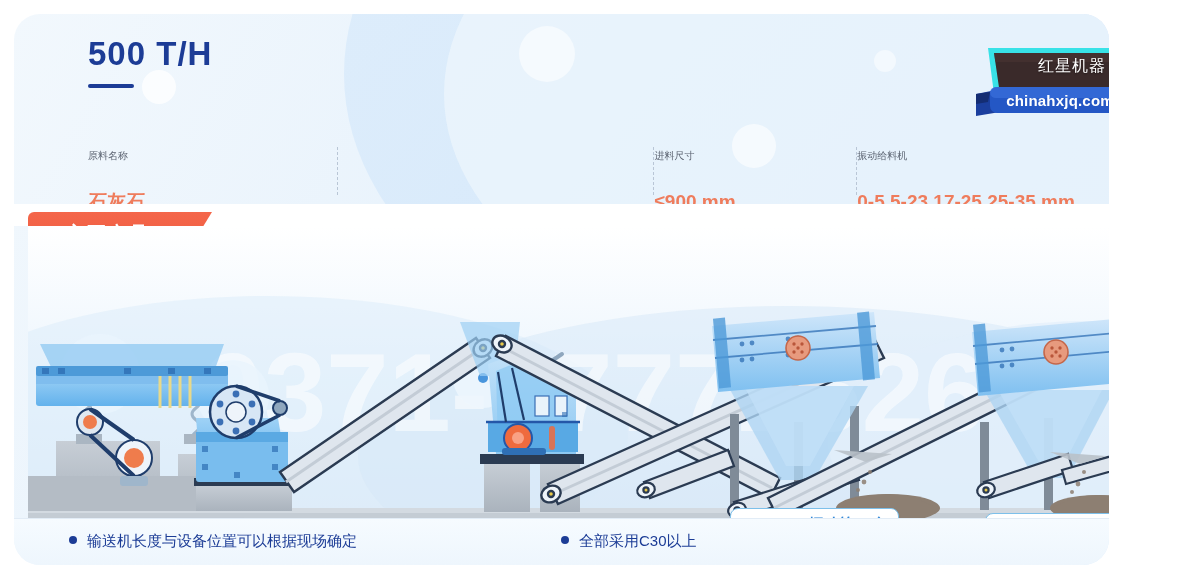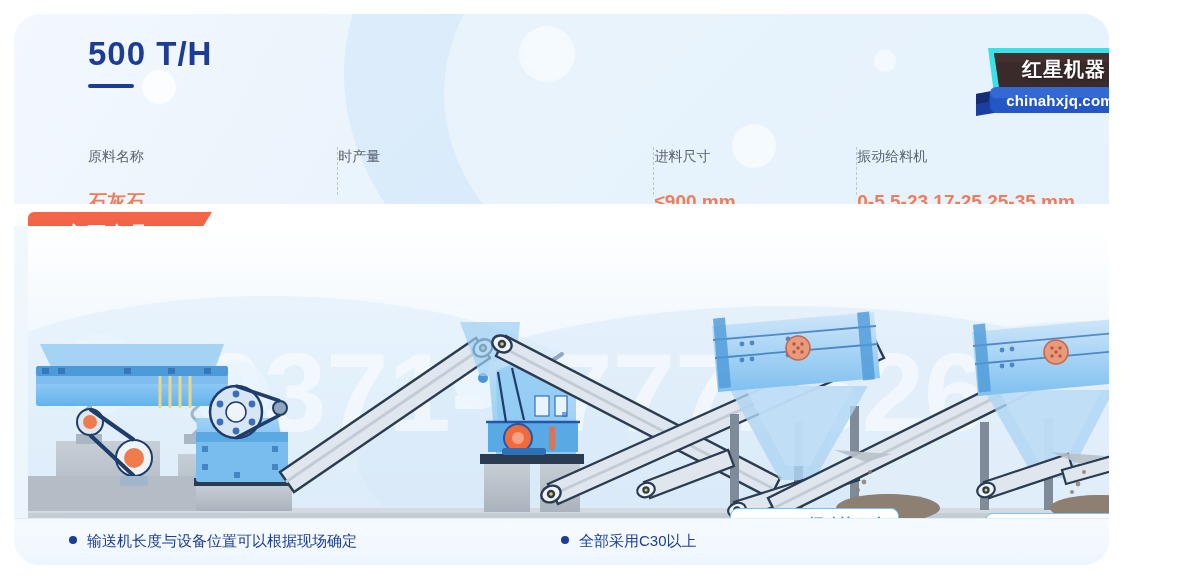--- a/index.html
+++ b/index.html
@@ -33,37 +33,37 @@
   }
 
   .title-wrap{position:absolute;left:74px;top:20px;}
   .t1{font-size:33px;font-weight:bold;color:#1c3c96;letter-spacing:1px;line-height:40px;}
   .t2{font-size:35px;font-weight:bold;color:#1c3c96;letter-spacing:2px;line-height:46px;margin-top:-1px;}
   .t-rule{width:46px;height:4px;background:#1c3c96;margin-top:10px;border-radius:2px;}
 
   
   .specs{position:absolute;left:74px;top:131px;width:1010px;height:60px;display:flex;}
   .spec{position:relative;padding-right:14px;}
-  .spec .lab{font-size:14px;color:#5c6472;line-height:22px;}
+  .spec .lab{font-size:10px;color:#5c6472;line-height:22px;}
   .spec .val{font-size:19px;color:#ef7c5c;font-weight:bold;line-height:28px;margin-top:21px;white-space:nowrap;}
   .spec .divider{
     position:absolute;right:0;top:2px;width:0;height:48px;
     border-left:1px dashed #b9c6d6;
   }
   .sp0{width:250px;}
   .sp1{width:320px;}
   .sp2{width:200px;}
   .sp3{width:240px;}
 
   
   .badge{position:absolute;right:28px;top:22px;width:172px;height:84px;}
   .badge svg{display:block;}
   .badge-cn{
-    position:absolute;left:4px;top:20px;width:172px;text-align:center;
-    font-size:20px;font-weight:bold;color:#ffffff;letter-spacing:1px;
+    position:absolute;left:12px;top:20px;width:172px;text-align:center;
+    font-size:16px;font-weight:normal;color:#ffffff;letter-spacing:1px;
     text-shadow:0 1px 2px rgba(0,0,0,.45);
   }
   .badge-url{
     position:absolute;left:0;top:56px;width:172px;text-align:center;
     font-size:15px;font-weight:bold;color:#ffffff;letter-spacing:.2px;
   }
 
   
   .band{position:absolute;left:0;top:190px;width:1160px;height:22px;background:#ffffff;}
   .tab{
@@ -149,21 +149,20 @@
         <div class="badge-url">chinahxjq.com</div>
       </div>
 
       <div class="specs">
         <div class="spec sp0">
           <div class="lab">原料名称</div>
           <div class="val">石灰石</div>
           <div class="divider"></div>
         </div>
         <div class="spec sp1">
-          <div class="lab">时产量</div>
           <div class="divider"></div>
         </div>
         <div class="spec sp2">
           <div class="lab">进料尺寸</div>
           <div class="val">≤900 mm</div>
           <div class="divider"></div>
         </div>
         <div class="spec sp3">
           <div class="lab">振动给料机</div>
           <div class="val">0-5,5-23,17-25,25-35 mm</div>

